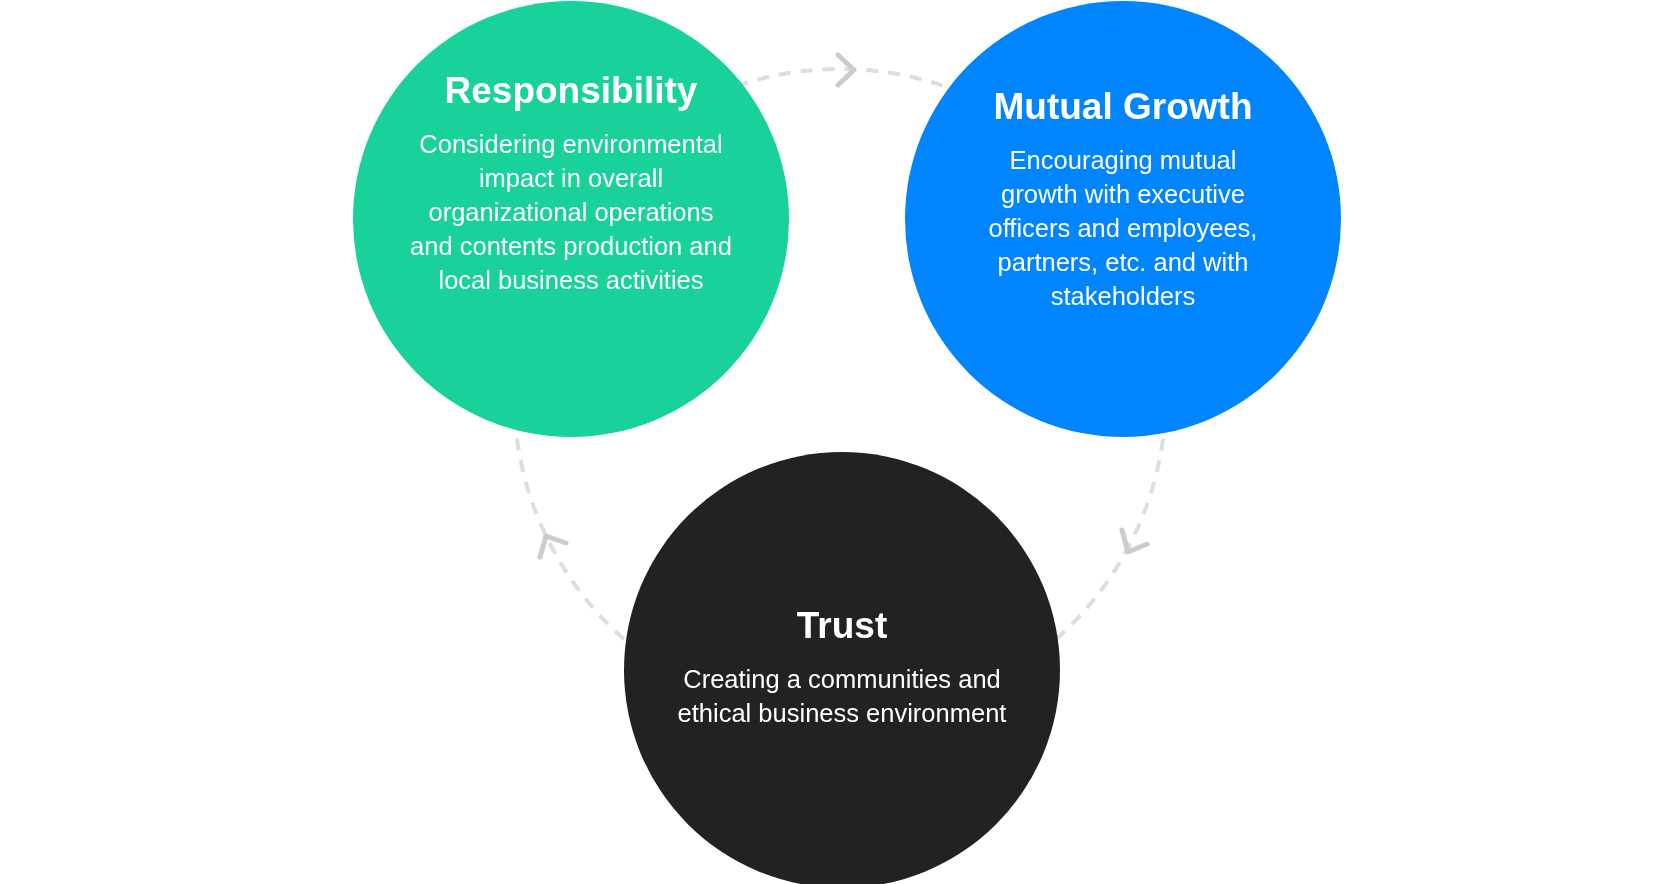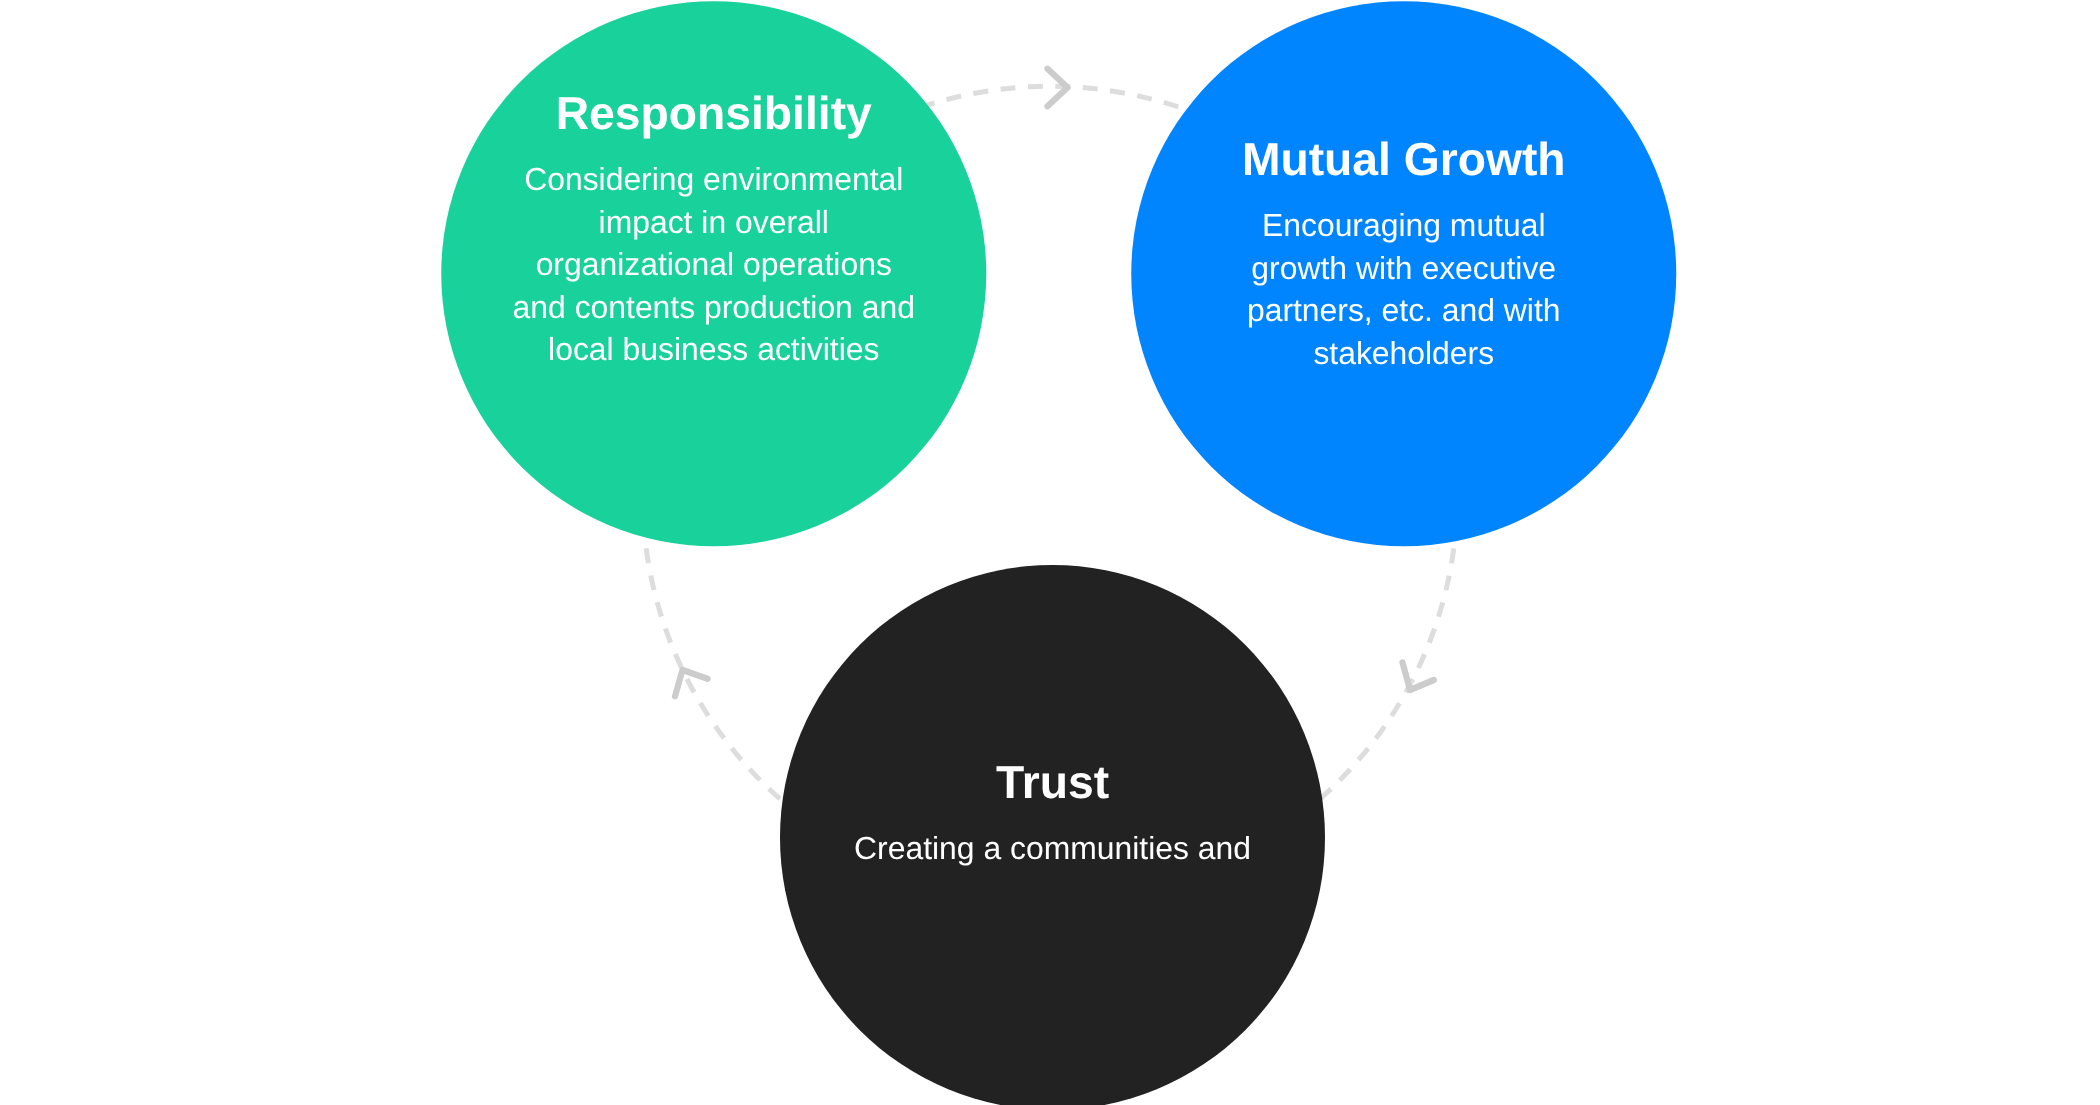--- a/index.html
+++ b/index.html
@@ -5,21 +5,21 @@
   html, body { margin: 0; padding: 0; background: #ffffff; }
   body { width: 1680px; height: 884px; position: relative; overflow: hidden;
          font-family: "Liberation Sans", "DejaVu Sans", sans-serif; }
   svg.bg { position: absolute; left: 0; top: 0; }
   .circle { position: absolute; width: 436px; height: 436px; border-radius: 50%;
             color: #ffffff; text-align: center; box-sizing: border-box; }
   .circle .title { font-weight: bold; font-size: 37px; line-height: 44px; white-space: nowrap; }
   .circle .body { font-size: 25.5px; line-height: 34px; margin-top: 14px; white-space: nowrap; }
   .circle .body div { display: block; }
   #c-resp { left: 353px; top: 1px; background: #19d29b; padding-top: 68px; }
-  #c-growth { left: 905px; top: 1px; background: #0085ff; padding-top: 105px; }
+  #c-growth { left: 905px; top: 1px; background: #0085ff; padding-top: 84px; }
   #c-trust { left: 624px; top: 452px; background: #222222; padding-top: 152px; }
 </style>
 </head>
 <body>
 
 <svg class="bg" width="1680" height="884">
   <circle cx="840" cy="395" r="326" fill="none" stroke="#dddddd" stroke-width="4" stroke-dasharray="12 10"></circle>
 
   <polyline points="838,55 854,70 838,85" fill="none" stroke="#cccccc" stroke-width="5" stroke-linecap="round" stroke-linejoin="round"></polyline>
 
@@ -37,23 +37,25 @@
     <div>and contents production and</div>
     <div>local business activities</div>
   </div>
 </div>
 
 <div class="circle" id="c-growth" style="background: rgb(0, 133, 255);">
   <div class="title">Mutual Growth</div>
   <div class="body">
     <div>Encouraging mutual</div>
     <div>growth with executive</div>
+    <div>officers and employees,</div>
     <div>partners, etc. and with</div>
     <div>stakeholders</div>
   </div>
 </div>
 
 <div class="circle" id="c-trust" style="background: rgb(34, 34, 34);">
   <div class="title">Trust</div>
   <div class="body">
     <div>Creating a communities and</div>
+    <div>ethical business environment</div>
   </div>
 </div>
 
 </body></html>

